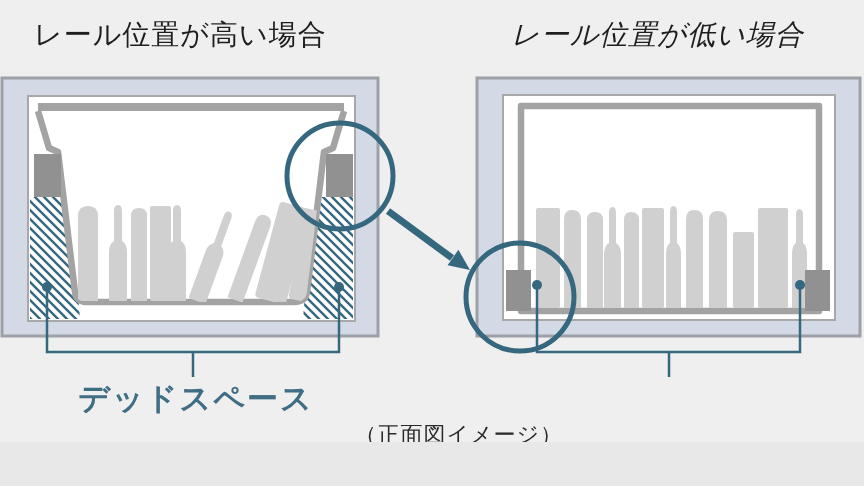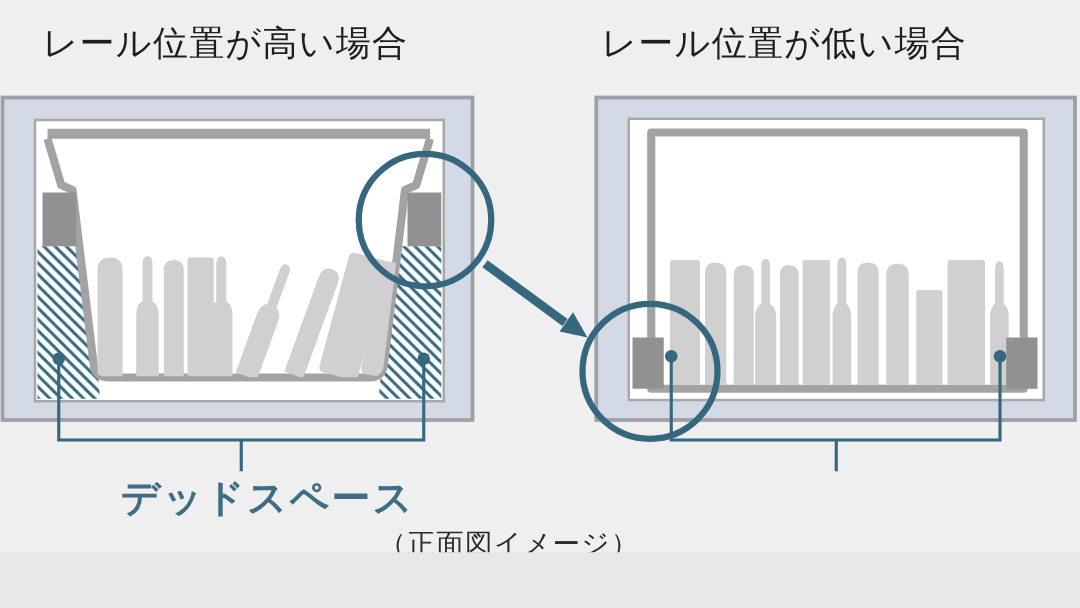--- a/index.html
+++ b/index.html
@@ -19,28 +19,28 @@
     position:relative;width:864px;height:442px;overflow:hidden;
     background:var(--page-bg);
   }
   .stage svg{position:absolute;left:0;top:0;}
   .txt{position:absolute;white-space:nowrap;}
   .panel-title{
     font-size:28px;line-height:1.15;color:var(--title-text);
     letter-spacing:1px;font-weight:400;
   }
   .title-left{left:34px;top:19px;}
-  .title-right{left:481px;top:19px;}
+  .title-right{left:511px;top:19px;font-style:italic;}
   .callout-label{
-    color:var(--label-teal);font-weight:700;text-align:right;
+    color:var(--label-teal);font-weight:700;text-align:center;
   }
   .label-left{left:60px;top:378px;width:272px;font-size:31px;letter-spacing:2px;}
   .label-right{left:484px;top:381px;width:364px;font-size:29px;letter-spacing:0;}
   .caption{
-    left:303px;top:420px;width:260px;text-align:left;
+    left:303px;top:420px;width:260px;text-align:right;
     font-size:22px;color:#2a2a2a;letter-spacing:1px;
   }
   
   .cab-outer{fill:var(--cabinet-fill);stroke:var(--cabinet-border);stroke-width:3;}
   .cab-inner{fill:#ffffff;stroke:#a8a8a8;stroke-width:2;}
   .basket{fill:#ffffff;stroke:var(--basket-gray);stroke-width:6.5;stroke-linejoin:round;}
   .basket-bar{stroke:var(--basket-gray);stroke-width:8;}
   .rail{fill:var(--rail-gray);}
   .item{fill:var(--item-gray);}
   .teal-line{stroke:var(--accent-teal);stroke-width:2.5;fill:none;}

